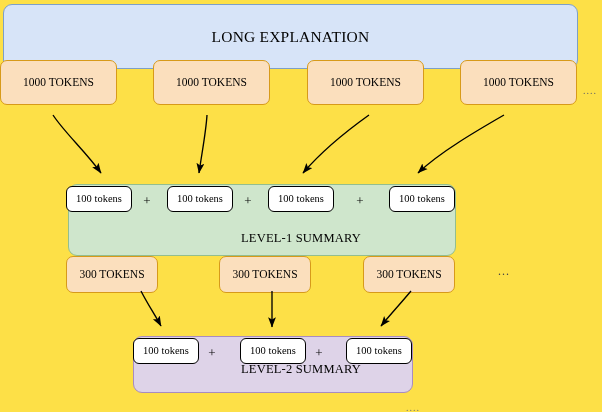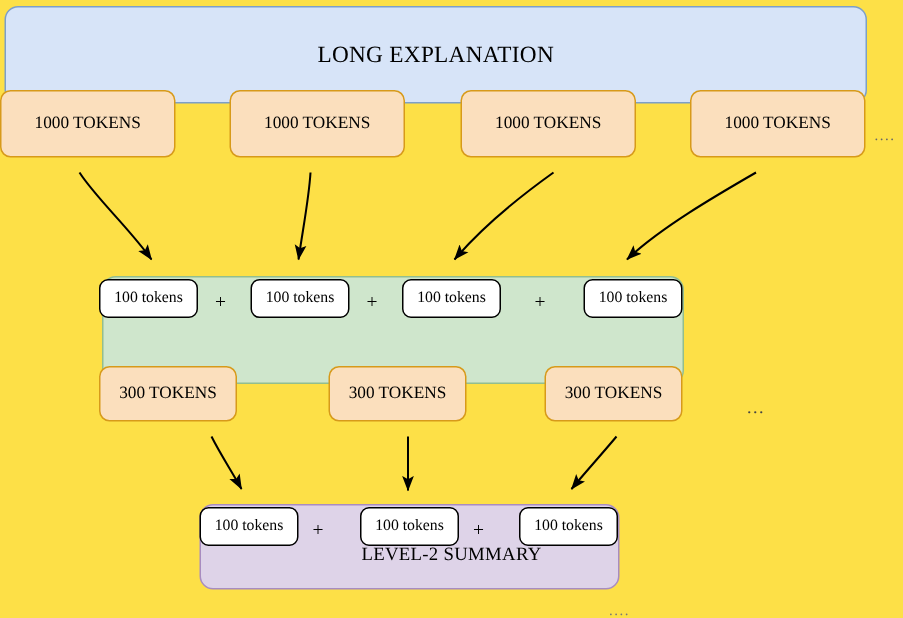--- a/index.html
+++ b/index.html
@@ -57,21 +57,21 @@
     top: 60px;
     width: 117px;
     height: 45px;
   }
   .chunk-l0.c0 { left: 0px; }
   .chunk-l0.c1 { left: 153px; }
   .chunk-l0.c2 { left: 307px; }
   .chunk-l0.c3 { left: 460px; }
 
   .chunk-l1 {
-    top: 244px;
+    top: 256px;
     width: 92px;
     height: 37px;
   }
   .chunk-l1.d0 { left: 66px; }
   .chunk-l1.d1 { left: 219px; }
   .chunk-l1.d2 { left: 363px; }
 
   
   .summary-band {
     position: absolute;
@@ -178,20 +178,21 @@
 
   <div class="box blue-band">LONG EXPLANATION</div>
 
   <div class="box chunk chunk-l0 c0">1000 TOKENS</div>
   <div class="box chunk chunk-l0 c1">1000 TOKENS</div>
   <div class="box chunk chunk-l0 c2">1000 TOKENS</div>
   <div class="box chunk chunk-l0 c3">1000 TOKENS</div>
   <div class="dots dots-top">....</div>
 
   <div class="summary-band green-band"></div>
+  <div class="band-label green-label">LEVEL-1 SUMMARY</div>
 
   <div class="box tokbox tok-l1 t0">100 tokens</div>
   <div class="plus plus-l1 p0">+</div>
   <div class="box tokbox tok-l1 t1">100 tokens</div>
   <div class="plus plus-l1 p1">+</div>
   <div class="box tokbox tok-l1 t2">100 tokens</div>
   <div class="plus plus-l1 p2">+</div>
   <div class="box tokbox tok-l1 t3">100 tokens</div>
 
   <div class="box chunk chunk-l1 d0">300 TOKENS</div>

